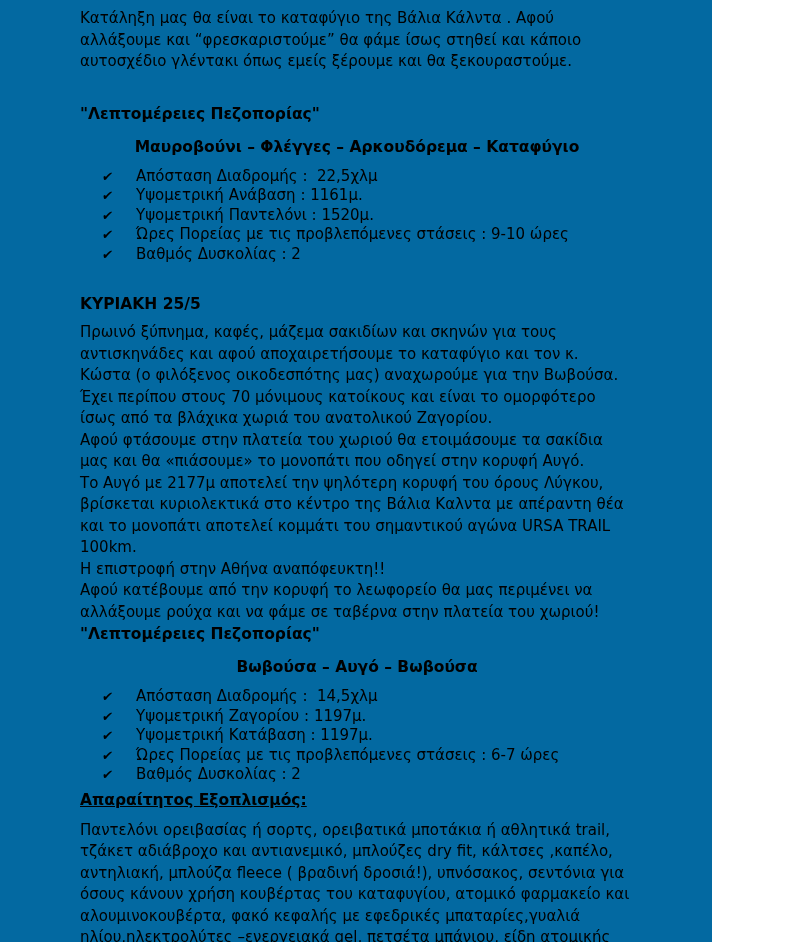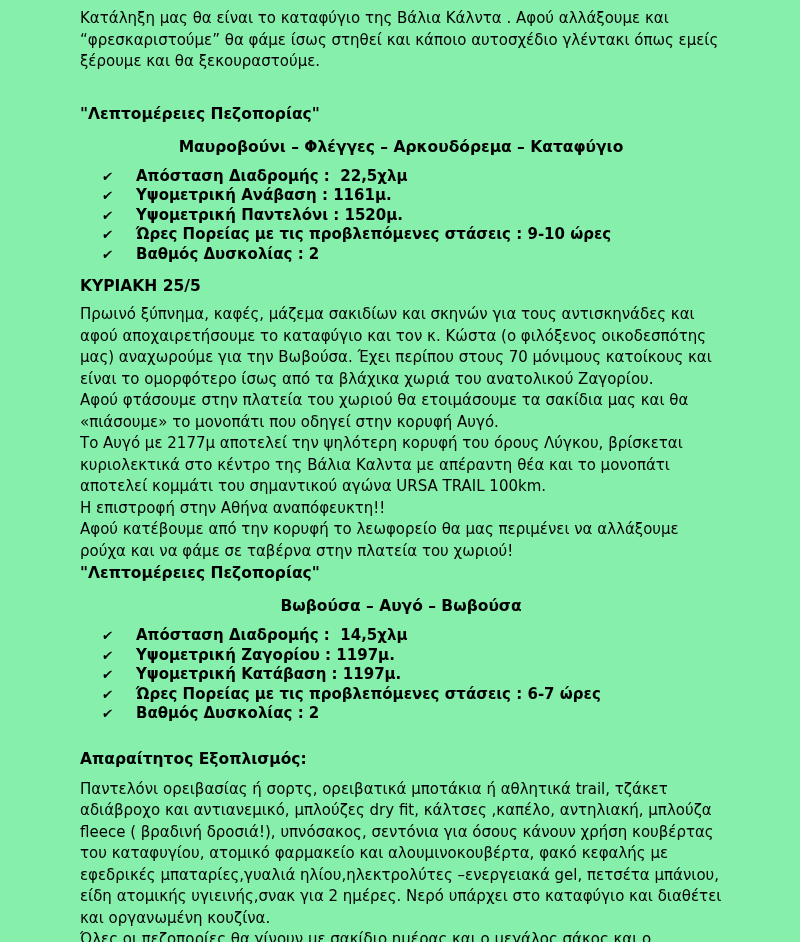--- a/index.html
+++ b/index.html
@@ -1,43 +1,43 @@
 <!DOCTYPE html>
 <html><head>
 <meta charset="utf-8">
 <style>
   html, body { margin: 0; padding: 0; background: #ffffff; }
   .page {
     position: relative;
-    width: 800px;
+    width: 712px;
     height: 942px;
     box-sizing: border-box;
-    background: #86efac;
+    background: #0369a1;
     color: #000000;
     padding: 8px 78px 0 80px;
     overflow: hidden;
     font-family: "DejaVu Sans", "Liberation Sans", sans-serif;
   }
   .body-par {
     margin: 0;
     font-size: 15px;
     line-height: 21.5px;
     color: #000000;
   }
   .heading {
     margin: 0;
     font-size: 15.5px;
     font-weight: bold;
     line-height: 22px;
     color: #000000;
   }
   .heading.details-first { margin-top: 30px; }
   .heading.route { margin-top: 11px; text-align: center; }
-  .heading.day { margin-top: 11px; margin-bottom: 7px; }
-  .heading.equip { margin-top: 24px; margin-bottom: 9px; }
+  .heading.day { margin-top: 29px; margin-bottom: 7px; }
+  .heading.equip { margin-top: 4px; margin-bottom: 9px; text-decoration: underline; }
   ul.stats {
     list-style: none;
     margin: 9px 0 0 0;
     padding: 0;
   }
   ul.stats li {
     display: flex;
     align-items: baseline;
     padding-left: 22px;
     font-size: 15px;
@@ -45,21 +45,21 @@
     color: #000000;
   }
   .check {
     width: 34px;
     flex: 0 0 34px;
     font-size: 13px;
     font-weight: bold;
     transform: skewX(-8deg);
     color: #000000;
   }
-  .stat-text { white-space: pre-wrap; font-weight: bold; }
+  .stat-text { white-space: pre-wrap; }
 </style>
 </head>
 <body>
 
 <div class="page">
 
   <p class="body-par">Κατάληξη μας θα είναι το καταφύγιο της Βάλια Κάλντα . Αφού αλλάξουμε και “φρεσκαριστούμε” θα φάμε ίσως στηθεί και κάποιο αυτοσχέδιο γλέντακι όπως εμείς ξέρουμε και θα ξεκουραστούμε.</p>
 
   <h2 class="heading details-first">"Λεπτομέρειες Πεζοπορίας"</h2>
   <h2 class="heading route">Μαυροβούνι – Φλέγγες – Αρκουδόρεμα – Καταφύγιο</h2>

